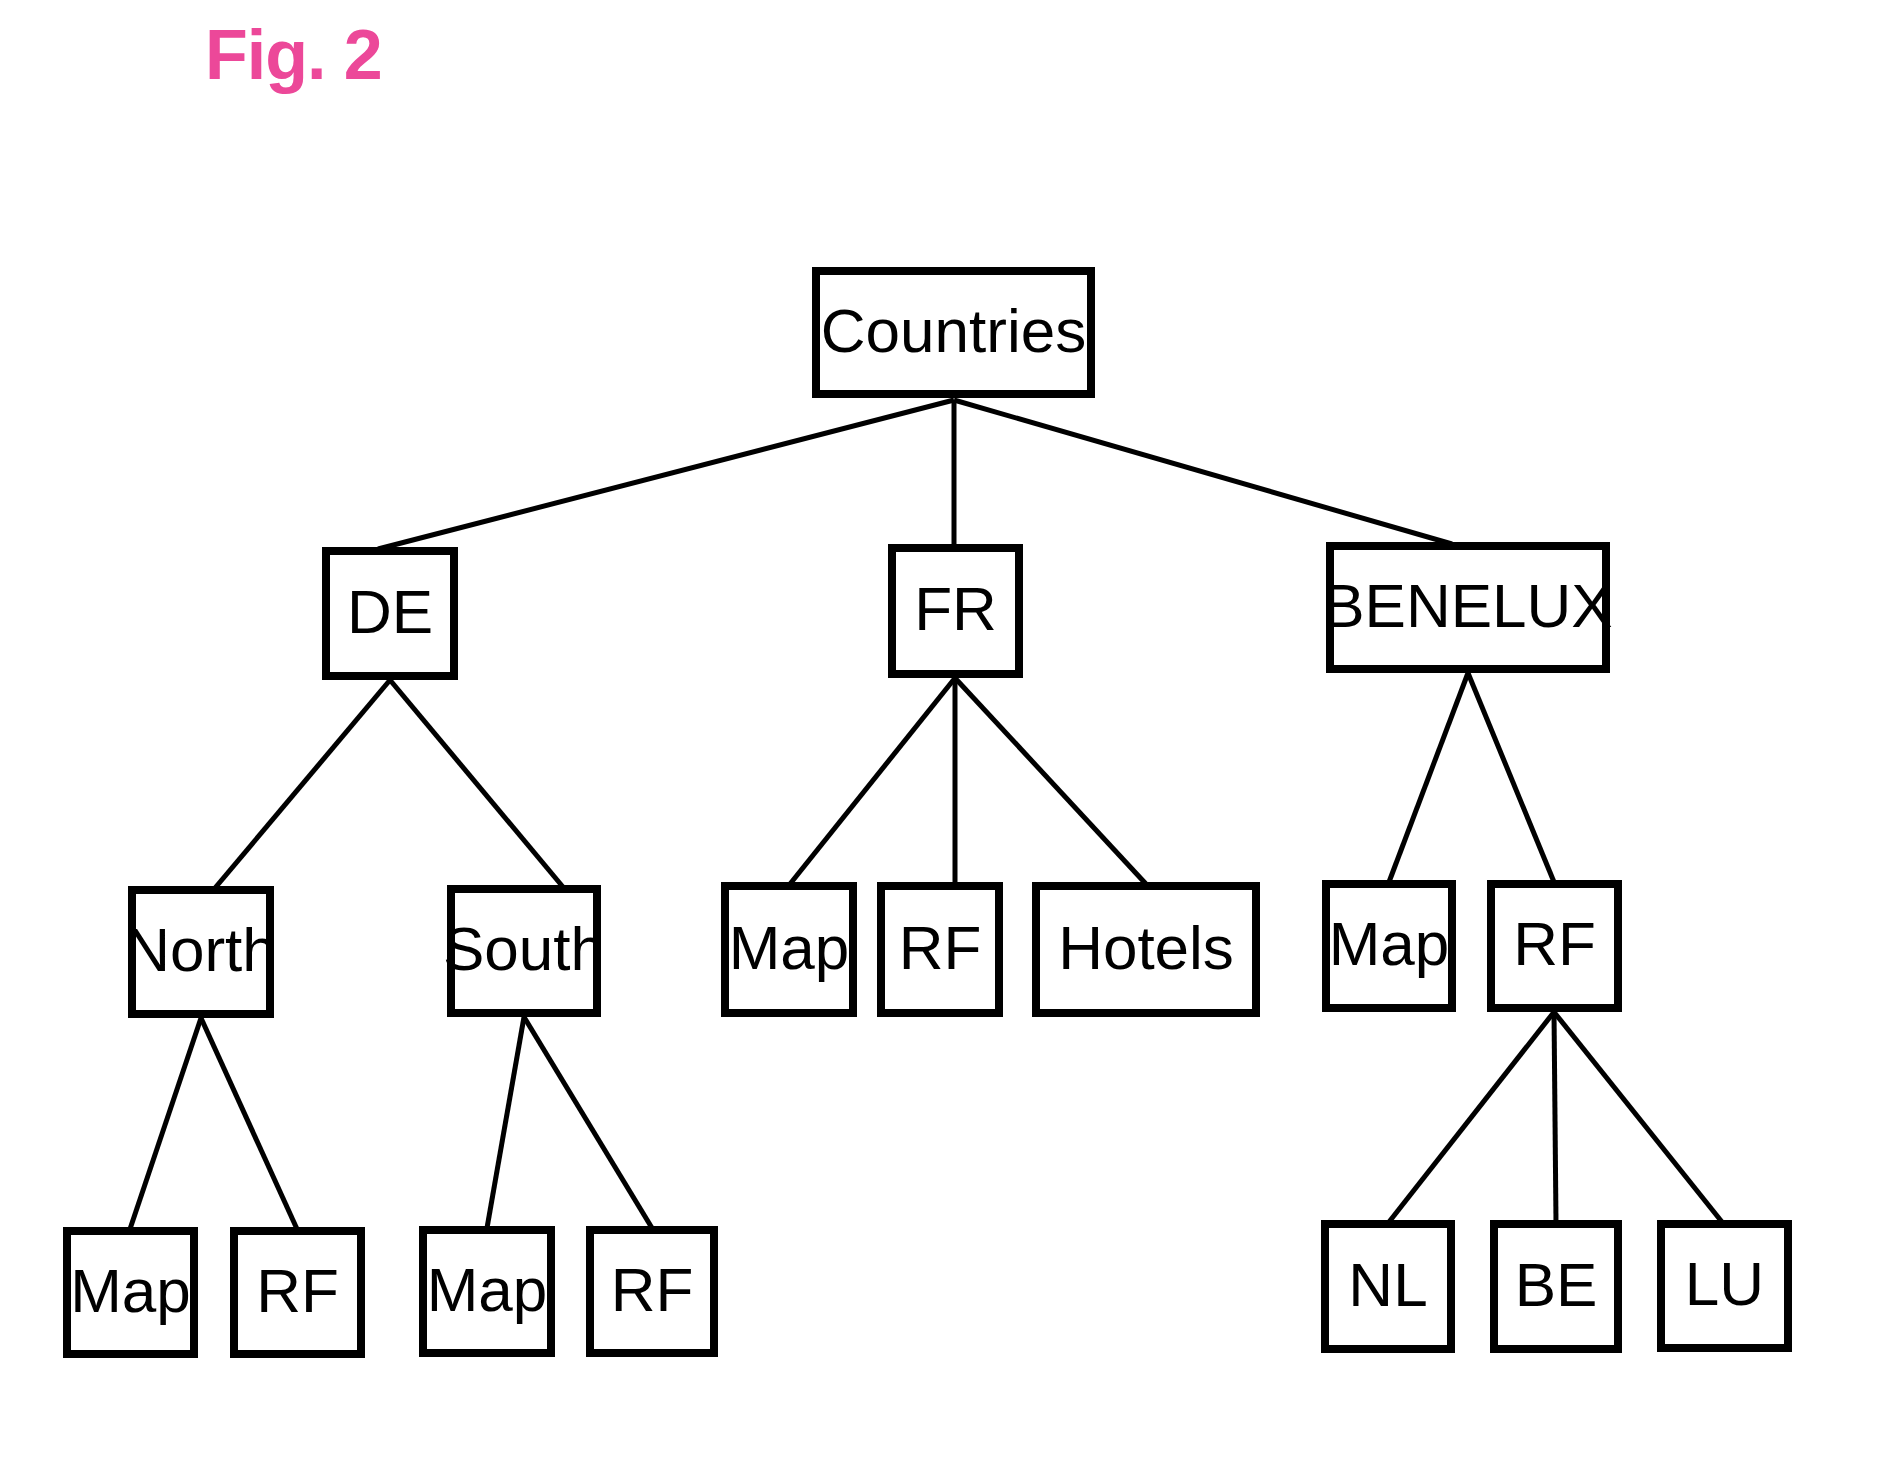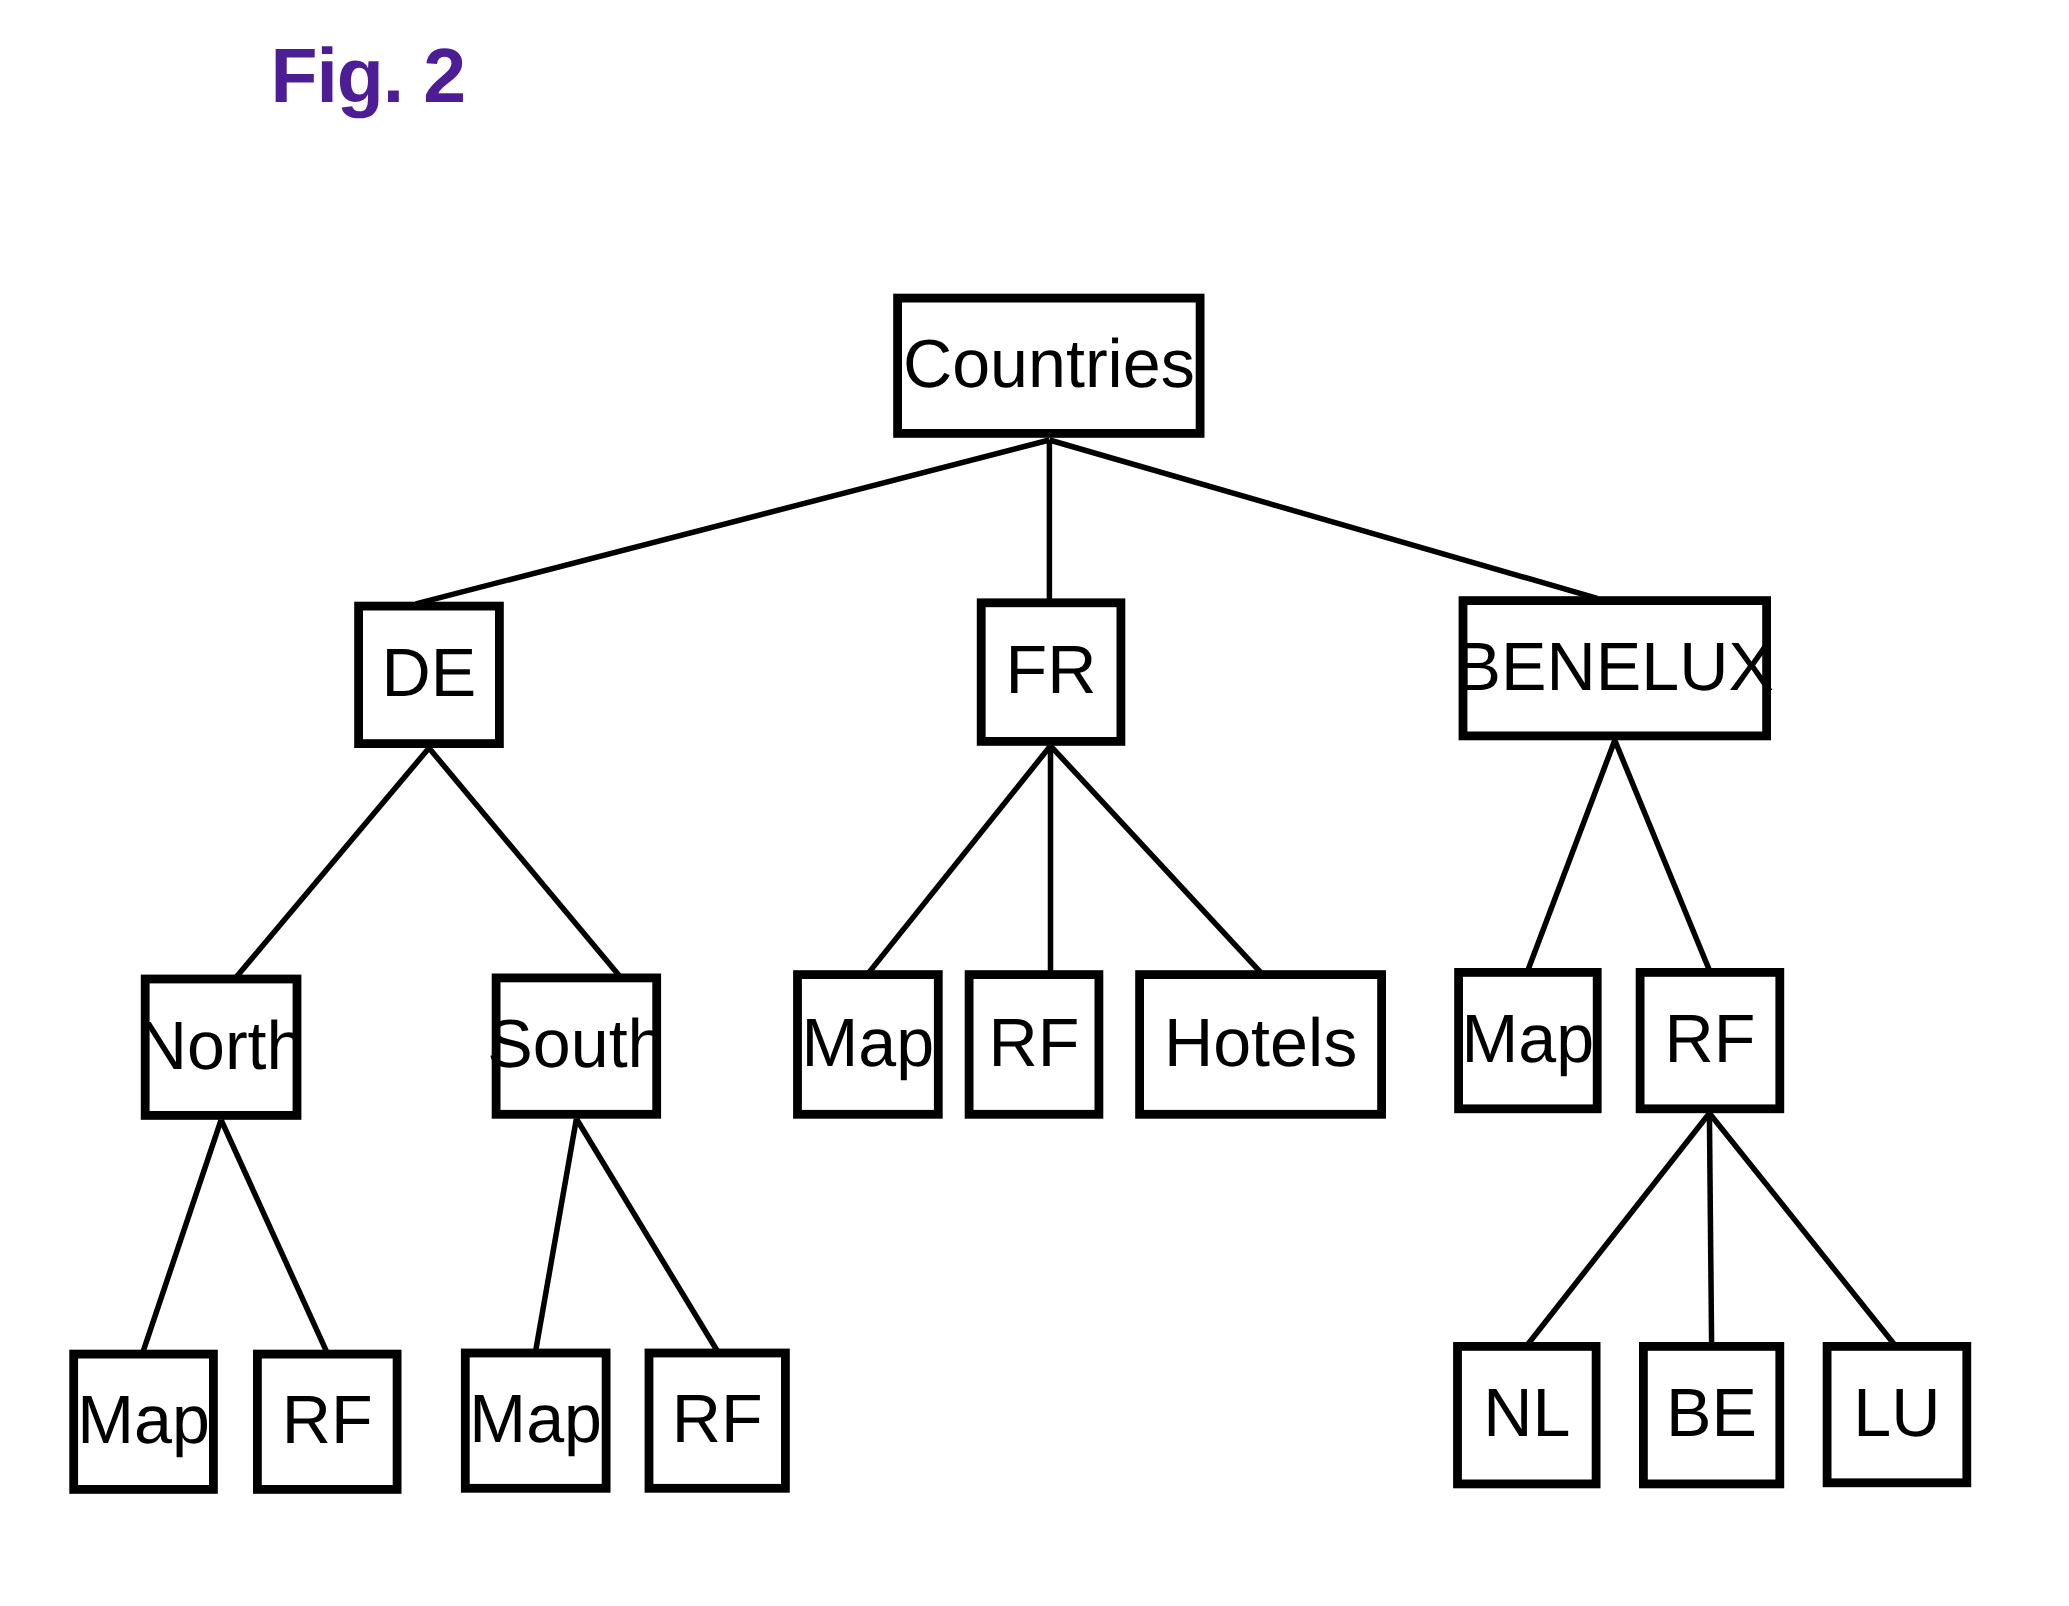--- a/index.html
+++ b/index.html
@@ -19,29 +19,28 @@
   #figure-root {
     position: absolute;
     left: 0;
     top: 0;
     width: 1881px;
     height: 1460px;
   }
   .fig-title {
     position: absolute;
     left: 205px;
-    top: 34px;
+    top: 20px;
     font-family: "Liberation Sans", sans-serif;
     font-weight: bold;
     font-size: 70px;
     letter-spacing: -1px;
     line-height: 1;
-    color: #4c1d95;
+    color: #ec4899;
     white-space: nowrap;
-    margin-left: 41px;
   }
   svg.tree {
     position: absolute;
     left: 0;
     top: 0;
     width: 1881px;
     height: 1460px;
     display: block;
   }
   svg.tree .edge {

